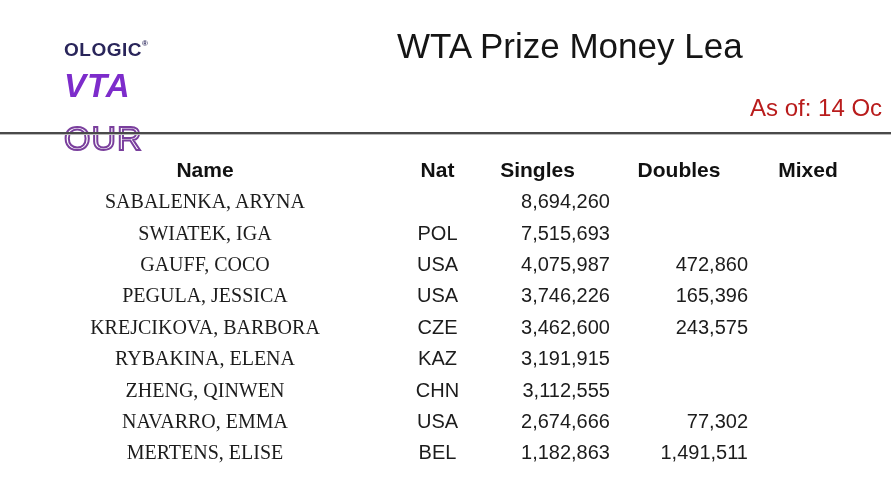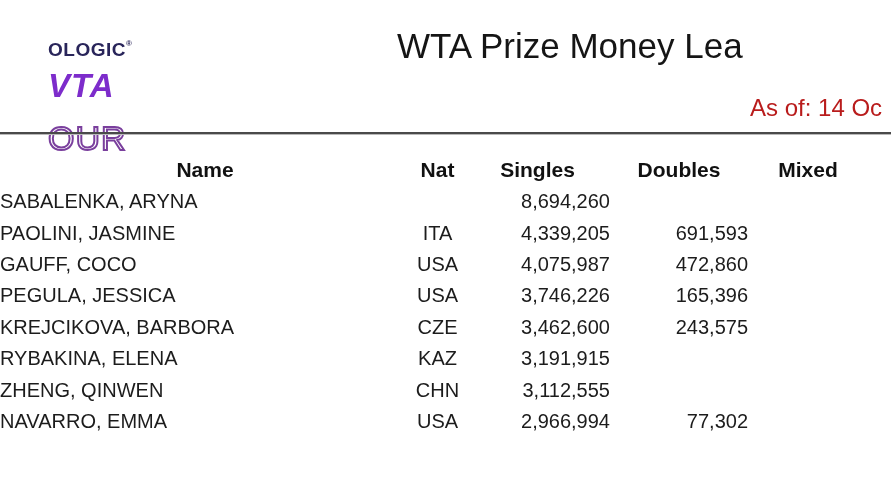--- a/index.html
+++ b/index.html
@@ -12,21 +12,21 @@
   .page {
     position: relative;
     width: 891px; height: 501px;
     background: #ffffff;
     overflow: hidden;
   }
 
   
   .logo {
     position: absolute;
-    left: 0; top: 40px;
+    left: 16px; top: 40px;
     line-height: 1;
     white-space: nowrap;
     padding-left: 48px;
   }
   .logo-line1 {
     font-size: 19px;
     font-weight: bold;
     letter-spacing: 0.5px;
     color: var(--logo-navy, #29255a);
   }
@@ -95,21 +95,21 @@
   }
   table.leaders td {
     font-size: 20px;
     color: var(--text-black, #1c1c1c);
     height: 31.4px;
     padding: 0;
     vertical-align: middle;
     white-space: nowrap;
     overflow: hidden;
   }
-  td.cell-name { text-align: left; padding-left: 8px; }
+  td.cell-name { text-align: center; padding-left: 8px; font-family: Liberation Serif, serif; }
   td.cell-nat  { text-align: center; }
   td.cell-num  { text-align: right; padding-right: 10px; }
 </style>
 </head>
 <body style="--logo-navy: #29255a; --logo-purple: #7d2ccb; --logo-outline-purple: #7a3f9d; --text-black: #1c1c1c; --rule-gray: #4a4a4a;">
 
 <div class="page">
 
   <div class="logo">
     <div class="logo-line1"><span>OLOGIC</span><sup>®</sup></div>
@@ -144,24 +144,24 @@
     </thead>
     <tbody>
       <tr>
         <td class="cell-name">SABALENKA, ARYNA</td>
         <td class="cell-nat"></td>
         <td class="cell-num">8,694,260</td>
         <td class="cell-num"></td>
         <td class="cell-num"></td>
       </tr>
       <tr>
-        <td class="cell-name">PAOLINI, JASMINE</td>
-        <td class="cell-nat">ITA</td>
-        <td class="cell-num">4,339,205</td>
-        <td class="cell-num">691,593</td>
+        <td class="cell-name">SWIATEK, IGA</td>
+        <td class="cell-nat">POL</td>
+        <td class="cell-num">7,515,693</td>
+        <td class="cell-num"></td>
         <td class="cell-num"></td>
       </tr>
       <tr>
         <td class="cell-name">GAUFF, COCO</td>
         <td class="cell-nat">USA</td>
         <td class="cell-num">4,075,987</td>
         <td class="cell-num">472,860</td>
         <td class="cell-num"></td>
       </tr>
       <tr>
@@ -188,20 +188,27 @@
       <tr>
         <td class="cell-name">ZHENG, QINWEN</td>
         <td class="cell-nat">CHN</td>
         <td class="cell-num">3,112,555</td>
         <td class="cell-num"></td>
         <td class="cell-num"></td>
       </tr>
       <tr>
         <td class="cell-name">NAVARRO, EMMA</td>
         <td class="cell-nat">USA</td>
-        <td class="cell-num">2,966,994</td>
+        <td class="cell-num">2,674,666</td>
         <td class="cell-num">77,302</td>
+        <td class="cell-num"></td>
+      </tr>
+      <tr>
+        <td class="cell-name">MERTENS, ELISE</td>
+        <td class="cell-nat">BEL</td>
+        <td class="cell-num">1,182,863</td>
+        <td class="cell-num">1,491,511</td>
         <td class="cell-num"></td>
       </tr>
     </tbody>
   </table>
 
 </div>
 
 </body></html>

